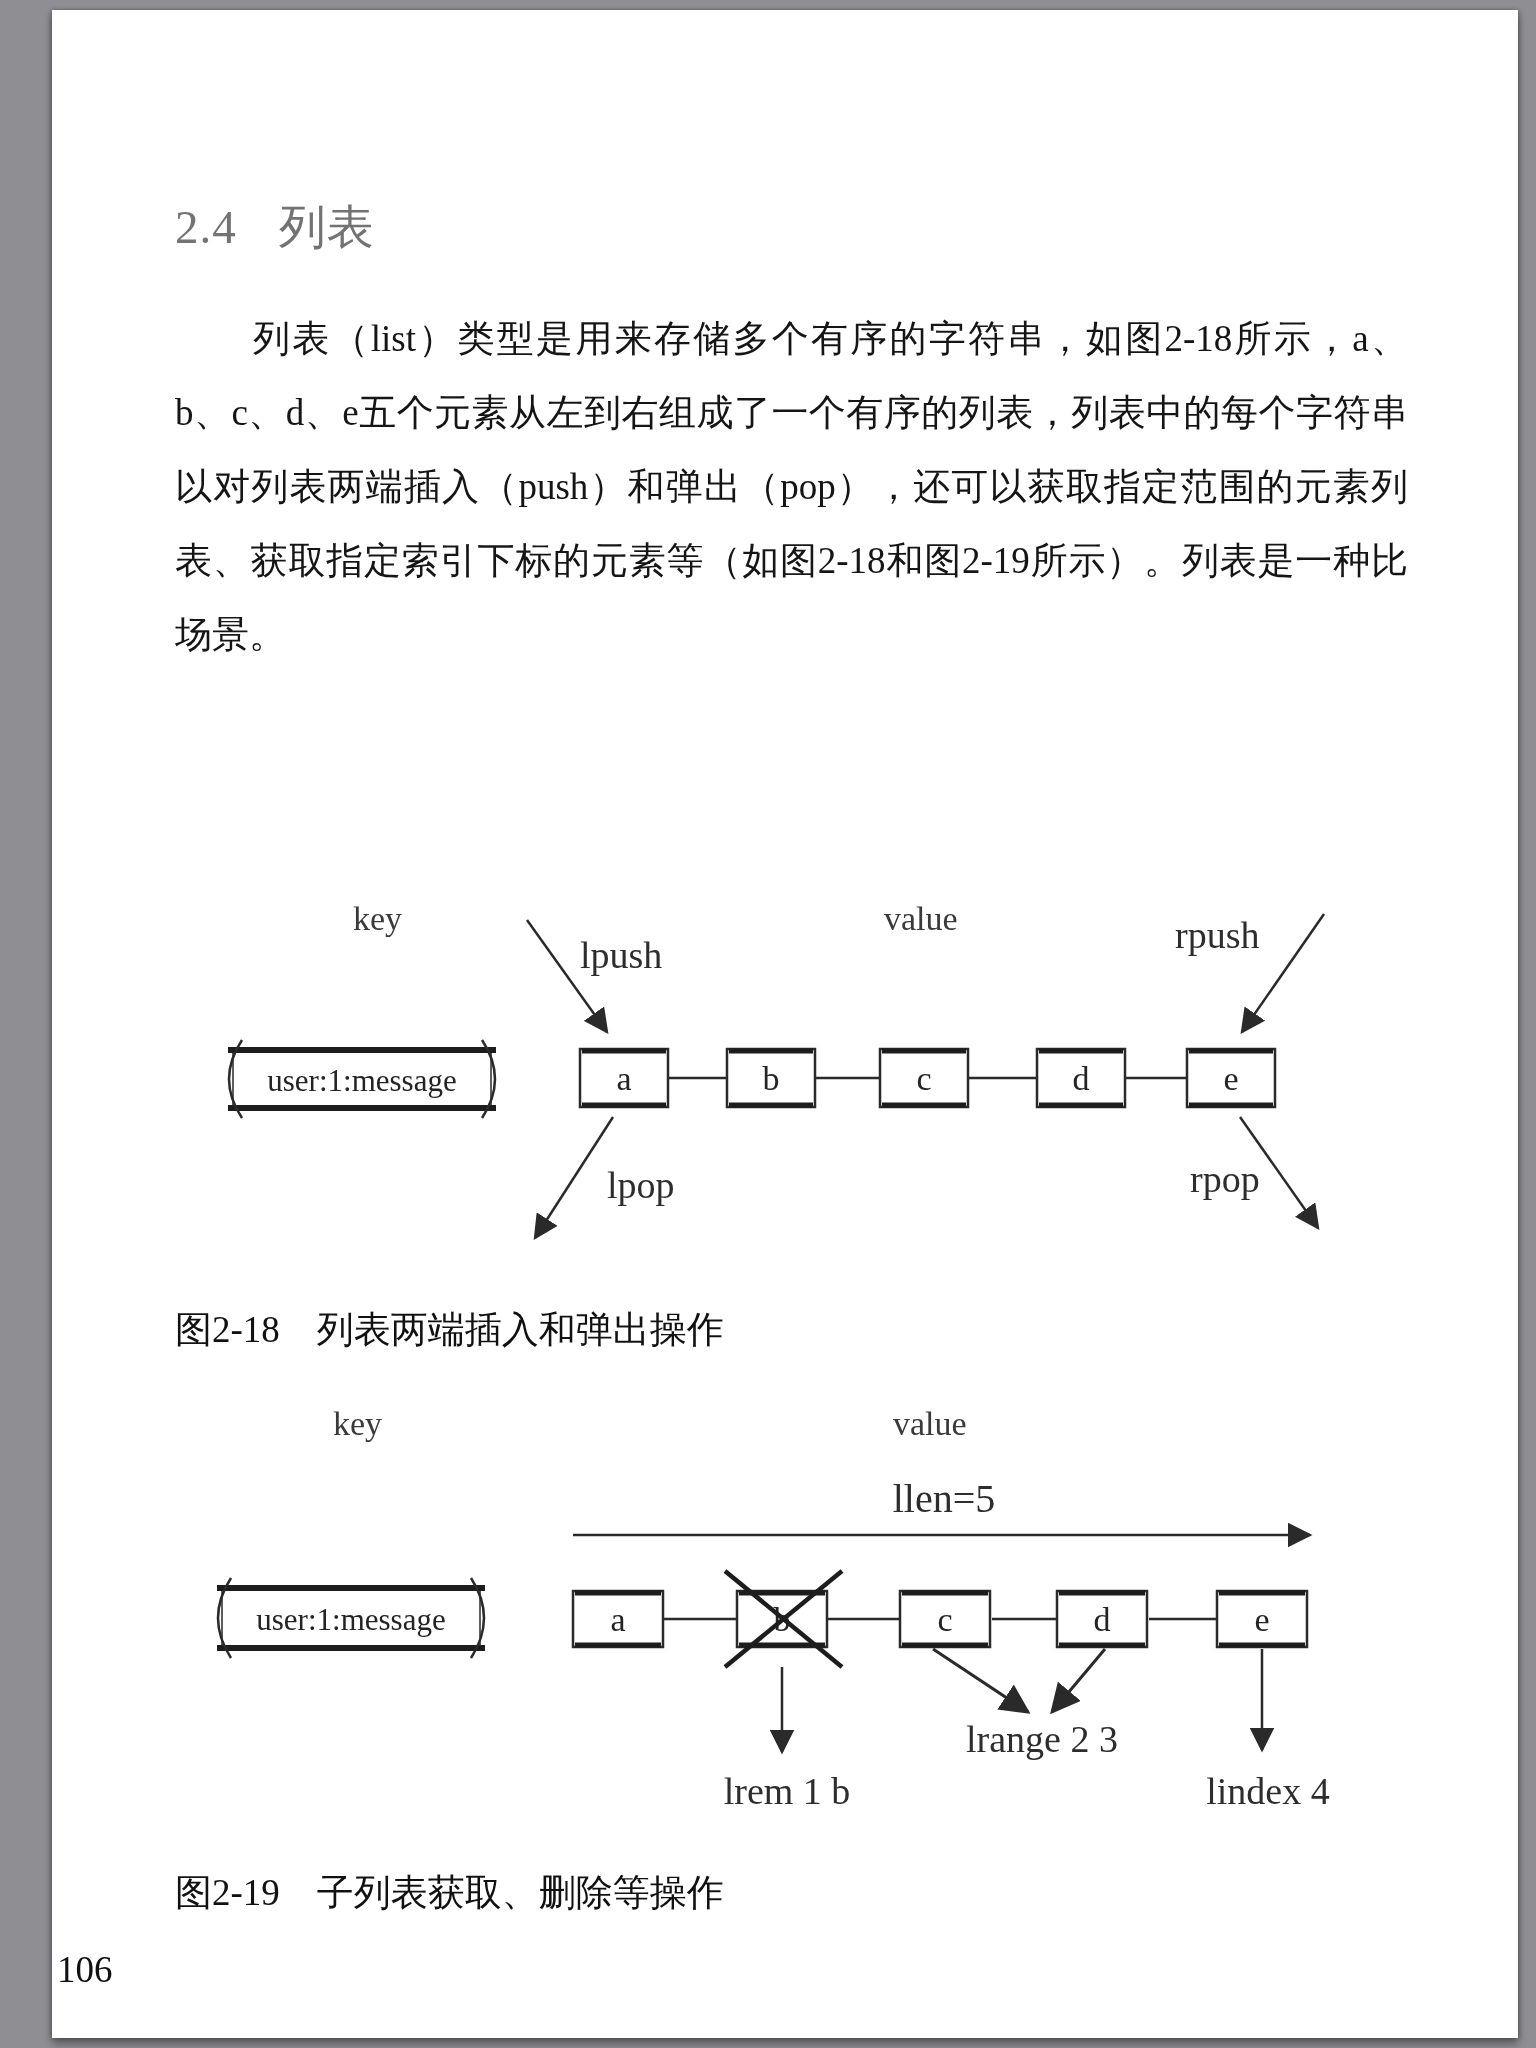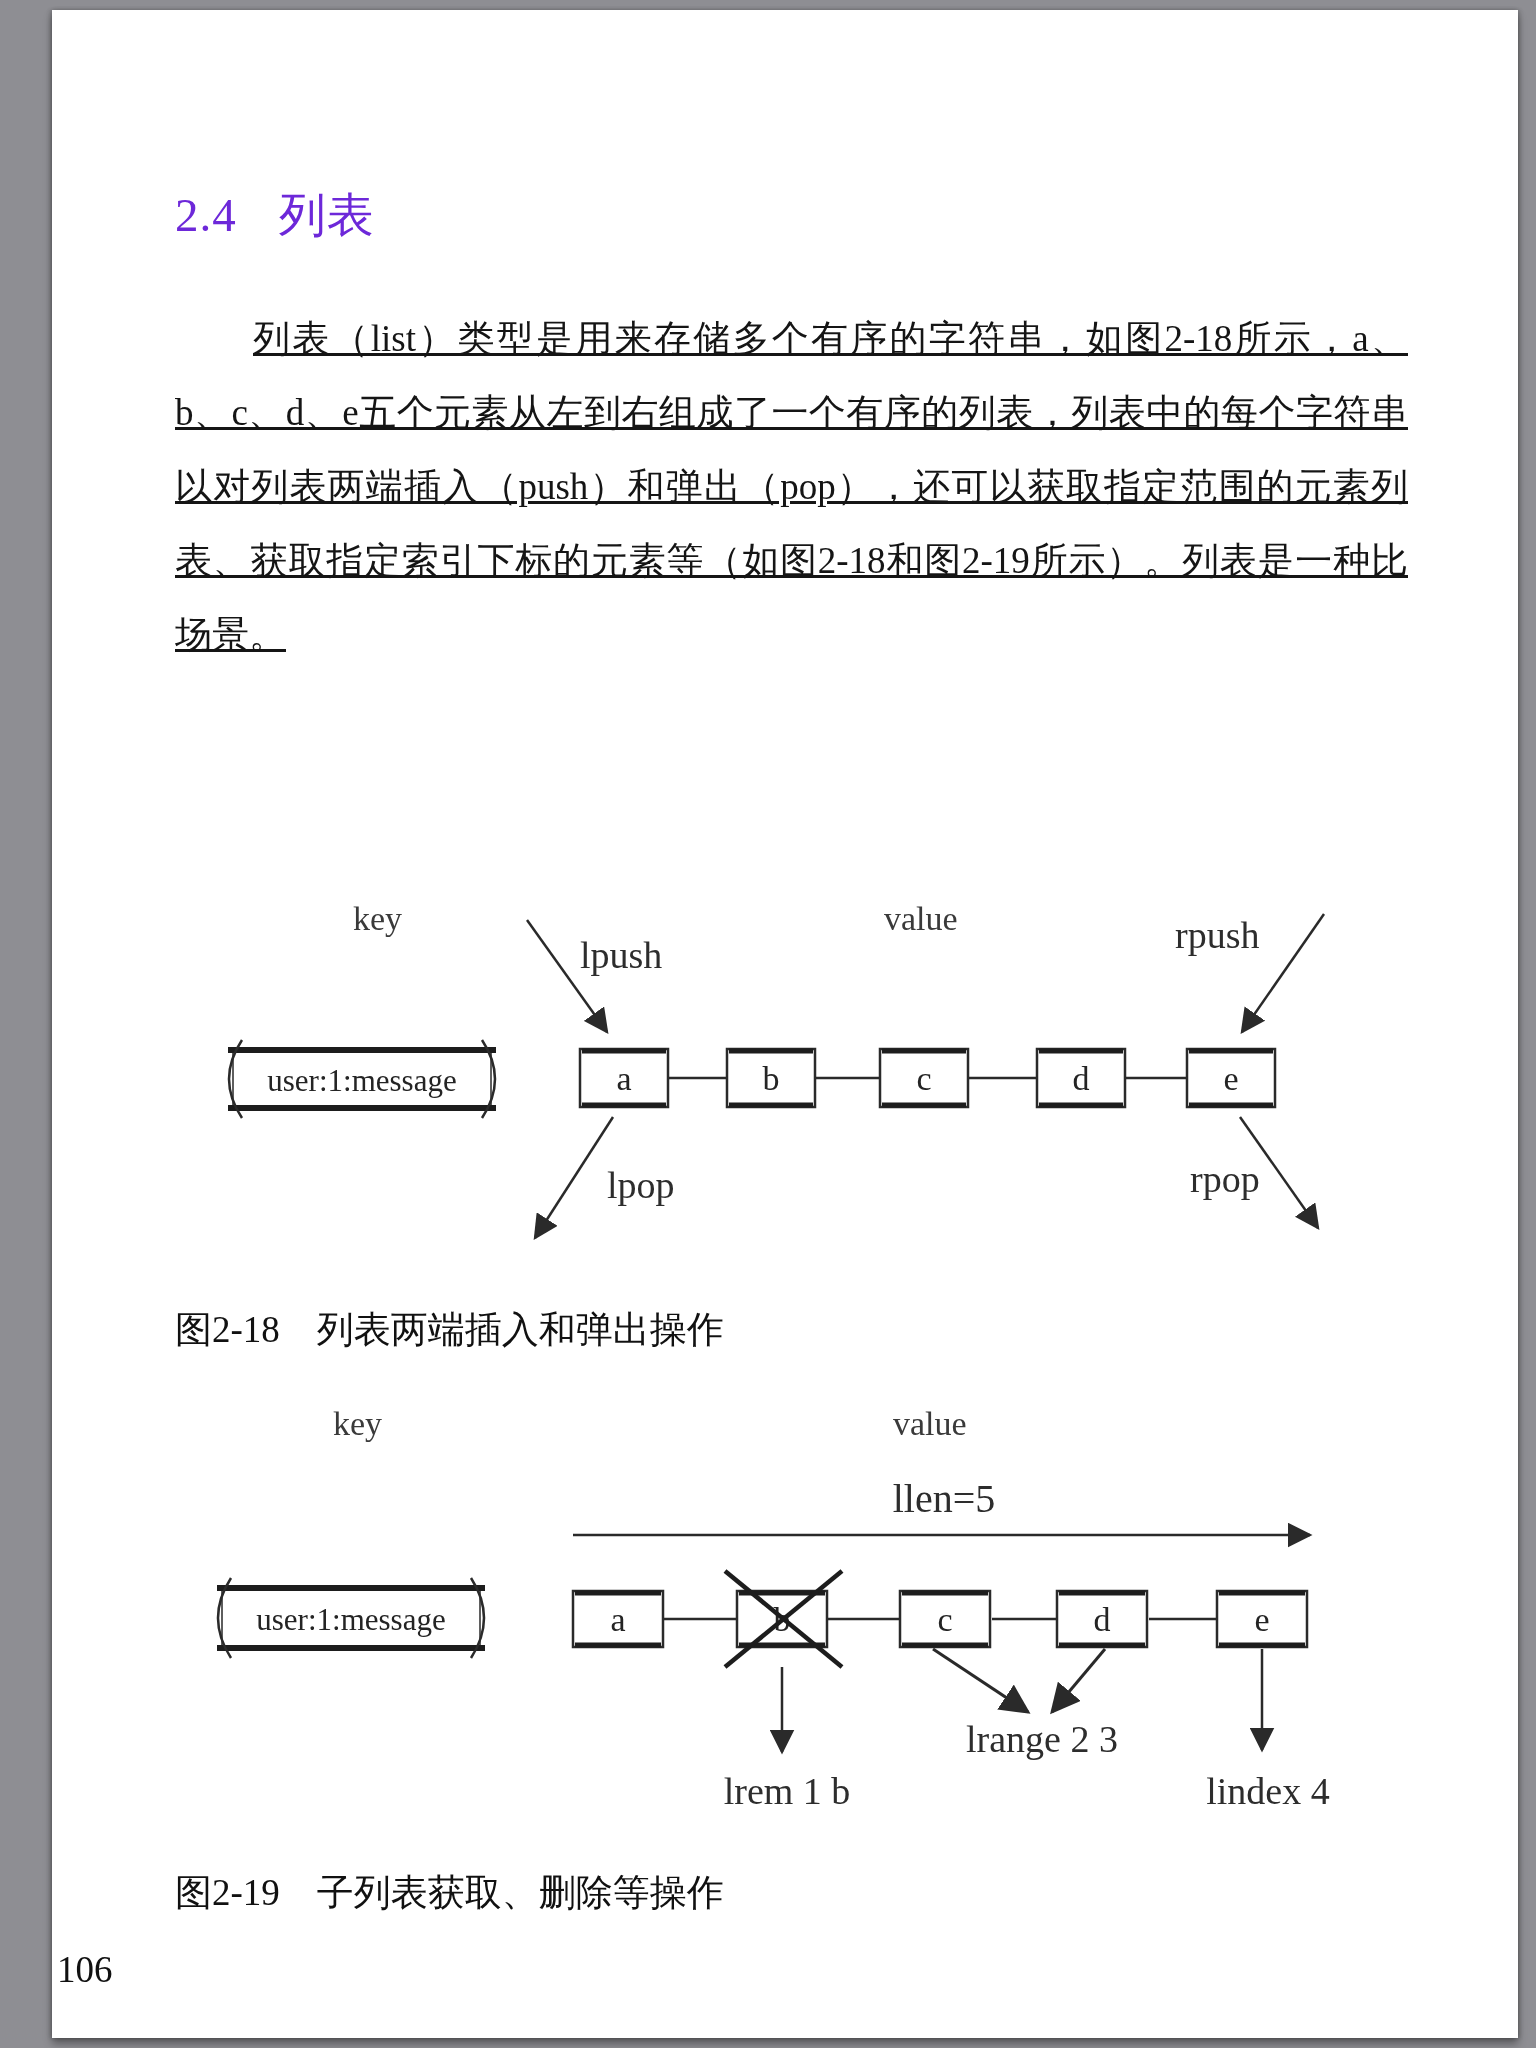--- a/index.html
+++ b/index.html
@@ -7,25 +7,25 @@
     width:1536px;height:2048px;position:relative;overflow:hidden;
     background:#8e8e93;
     font-family:"Liberation Serif", serif;
   }
   .page{
     position:absolute;left:52px;top:10px;width:1466px;height:2028px;
     background:#ffffff;
     box-shadow:0 6px 8px rgba(0,0,0,0.35), -2px 0 4px rgba(0,0,0,0.18), 2px 0 4px rgba(0,0,0,0.18);
   }
   .heading{
-    position:absolute;left:123px;top:174px;
-    font-size:47px;color:#6d28d9;letter-spacing:1px;
+    position:absolute;left:123px;top:186px;
+    font-size:47px;color:#737373;letter-spacing:1px;
   }
   .heading .h-num{margin-right:42px;}
-  .para{position:absolute;left:123px;top:292px;width:1233px;color:#151515;text-decoration:underline;}
+  .para{position:absolute;left:123px;top:292px;width:1233px;color:#151515;}
   .para .line{
     font-size:37px;line-height:74px;height:74px;
     text-align:justify;text-align-last:justify;
     overflow:hidden;
   }
   .para .line.indent{text-indent:78px;}
   .para .line.last{text-align-last:left;}
   .para sup{font-size:0.58em;line-height:0;vertical-align:super;}
   .fig{position:absolute;left:118px;}
   .fig18{top:870px;}

